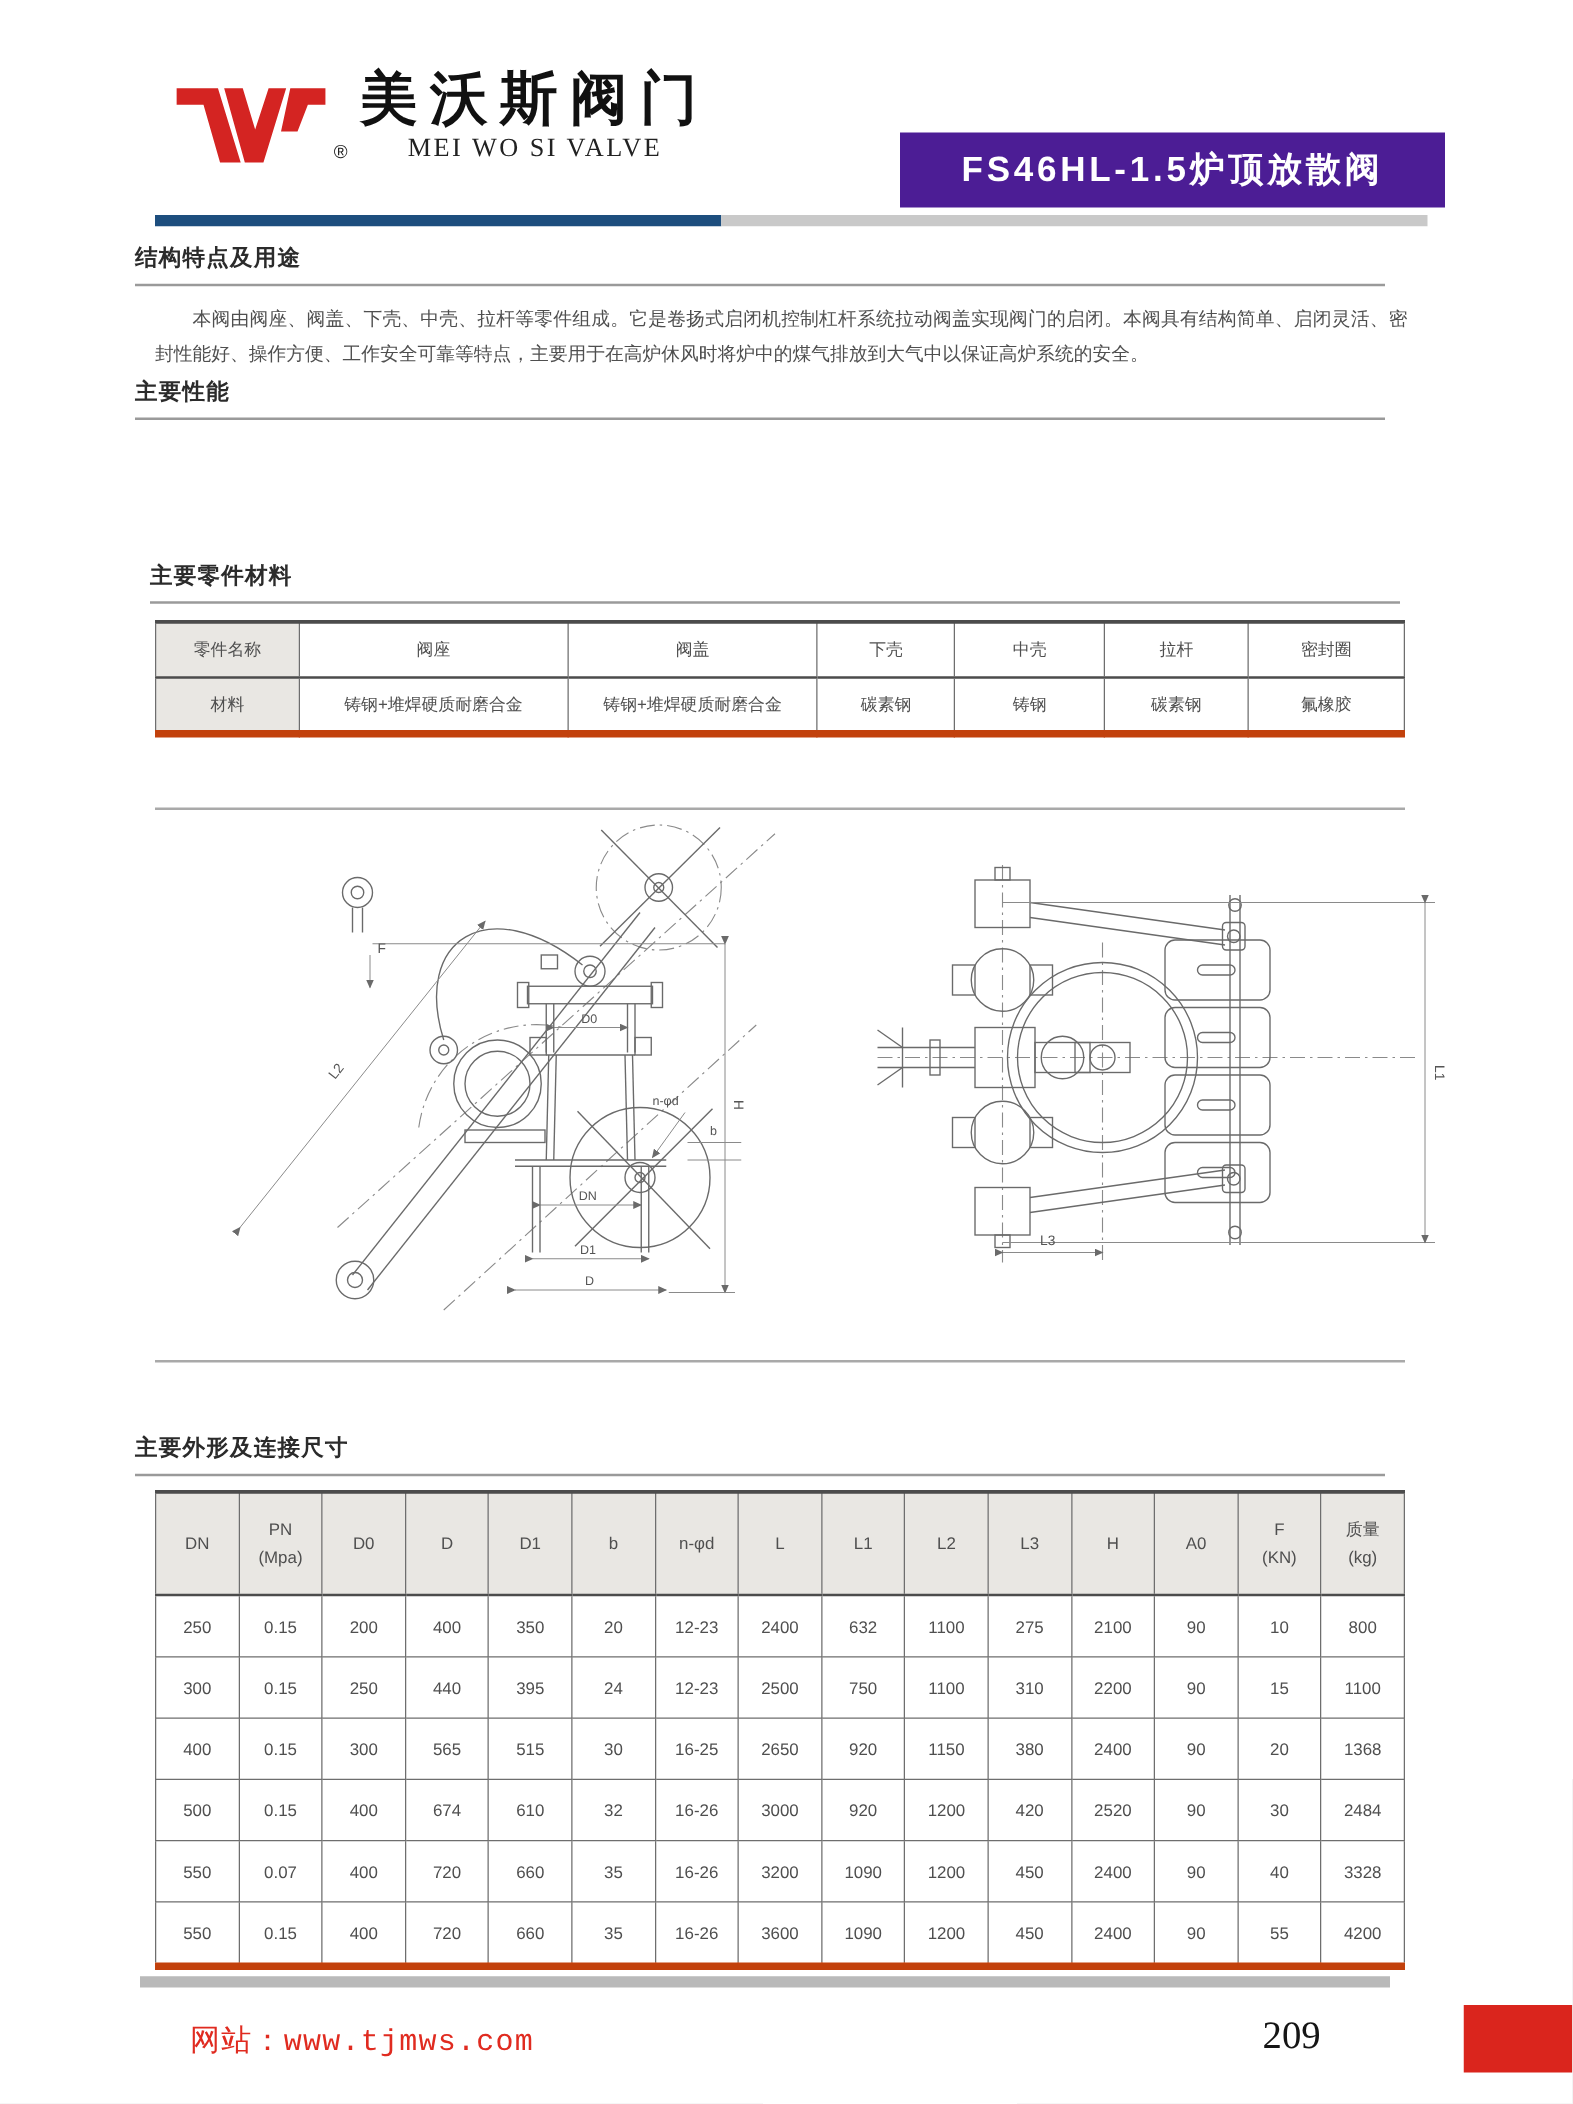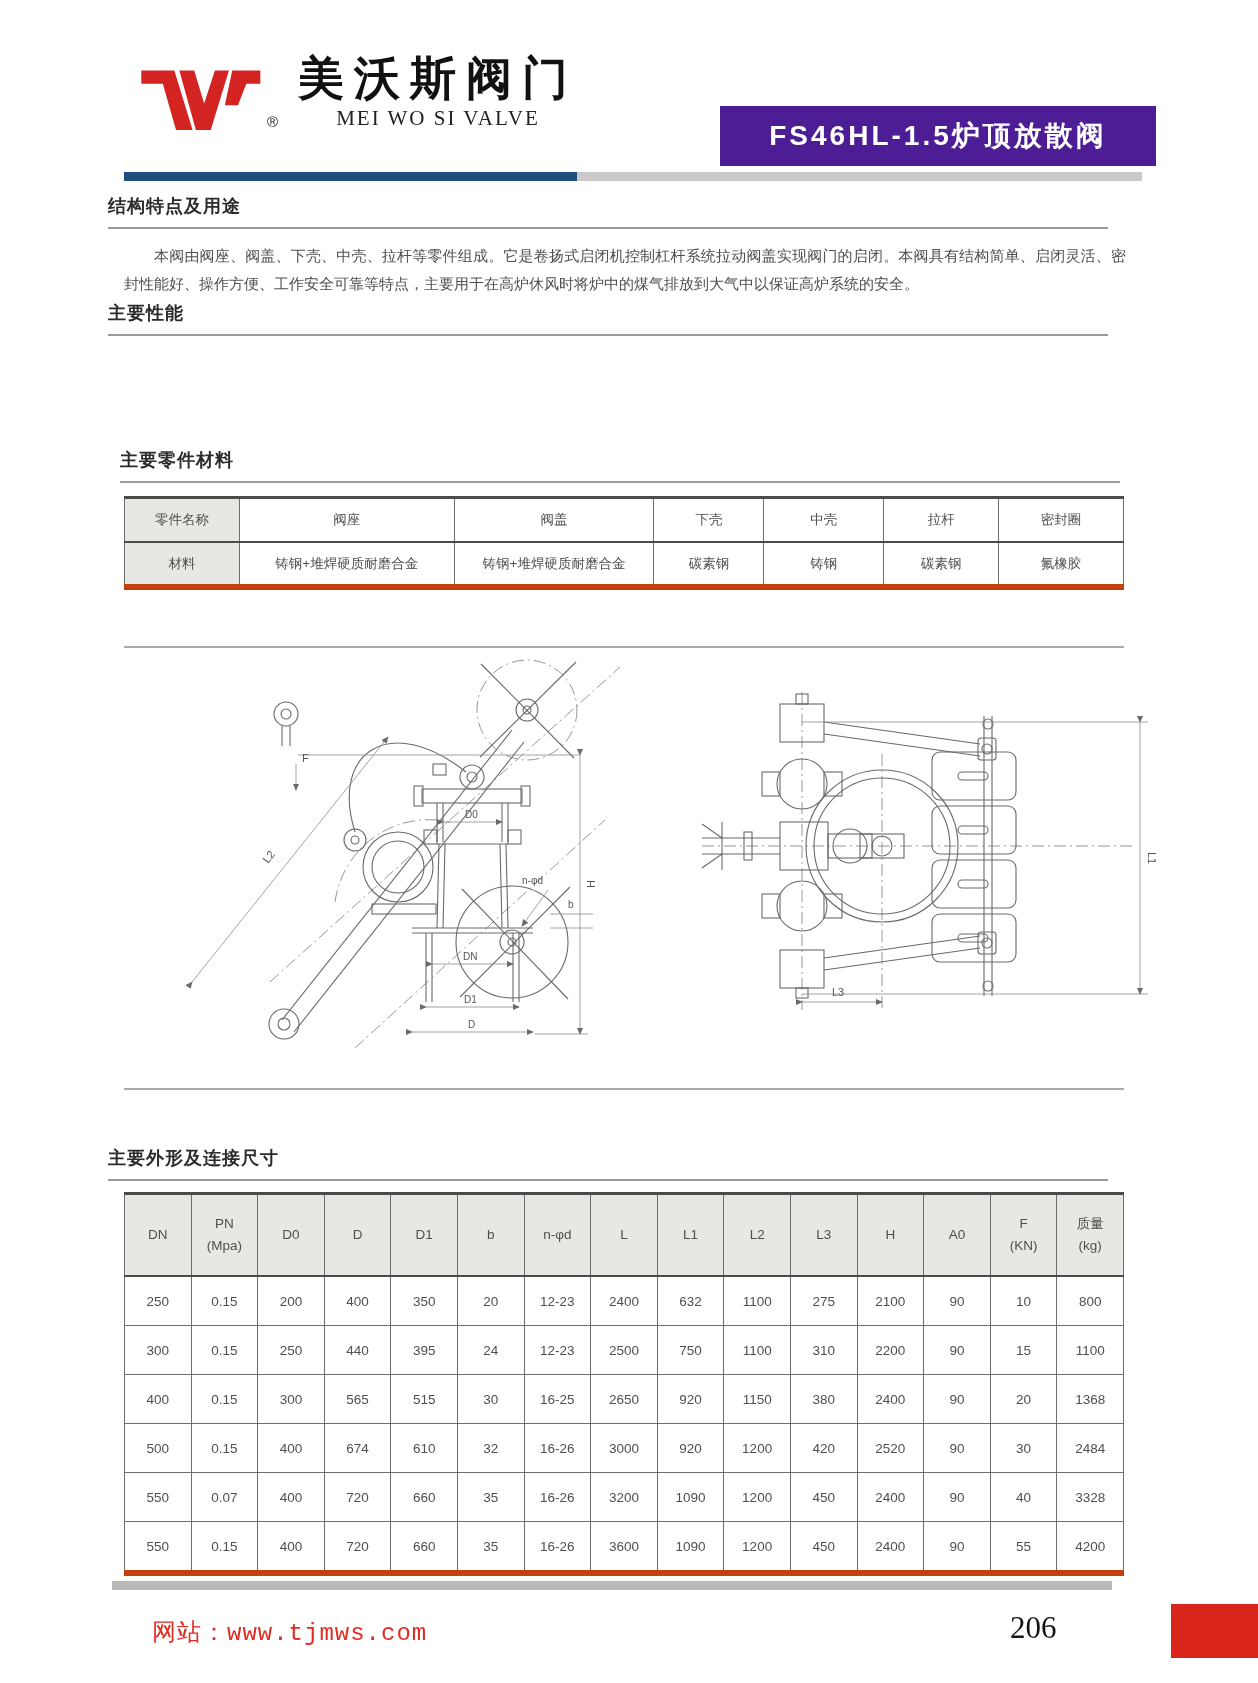--- a/index.html
+++ b/index.html
@@ -4,21 +4,21 @@
 <style>
   html,body{margin:0;padding:0;background:#e9e9e9;}
   #page{position:relative;width:1258px;height:1683px;background:#ffffff;margin:0 auto;
         font-family:"Liberation Sans", sans-serif; color:#4a4a4a; overflow:hidden;}
   .abs{position:absolute;}
 
   
   .logo-wrap{left:138px;top:54px;display:flex;align-items:flex-start;}
   .logo-mark{position:relative;width:124px;height:86px;}
   .logo-reg{position:absolute;right:-16px;bottom:10px;font-size:15px;color:#1a1a1a;}
-  .logo-names{margin-left:36px;text-align:center;}
+  .logo-names{margin-left:26px;text-align:center;}
   .logo-cn{font-family:"Liberation Serif", serif;font-weight:bold;font-size:46px;
            letter-spacing:10px;color:#111;line-height:1.1;}
   .logo-en{font-family:"Liberation Serif", serif;font-size:21px;letter-spacing:2px;color:#222;margin-top:1px;}
   .banner{left:720px;top:106px;width:436px;height:60px;background:#4c1d95;color:#fff;
           font-size:28px;font-weight:bold;letter-spacing:3px;text-align:center;line-height:60px;}
   .header-rule{left:124px;top:172px;width:1018px;height:9px;display:flex;}
   .rule-blue{width:453px;height:9px;background:#1d4e7e;}
   .rule-gray{flex:1;height:9px;background:#c9c9c9;}
 
   
@@ -431,16 +431,16 @@
           <td>2400</td>
           <td>90</td>
           <td>55</td>
           <td>4200</td>
         </tr>
       </tbody>
   </table>
 
   <div class="abs bottom-bar"></div>
   <div class="abs site">网站：www.tjmws.com</div>
-  <div class="abs pageno">206</div>
+  <div class="abs pageno">209</div>
   <div class="abs red-block"></div>
 
 </div>
 
 </body></html>

